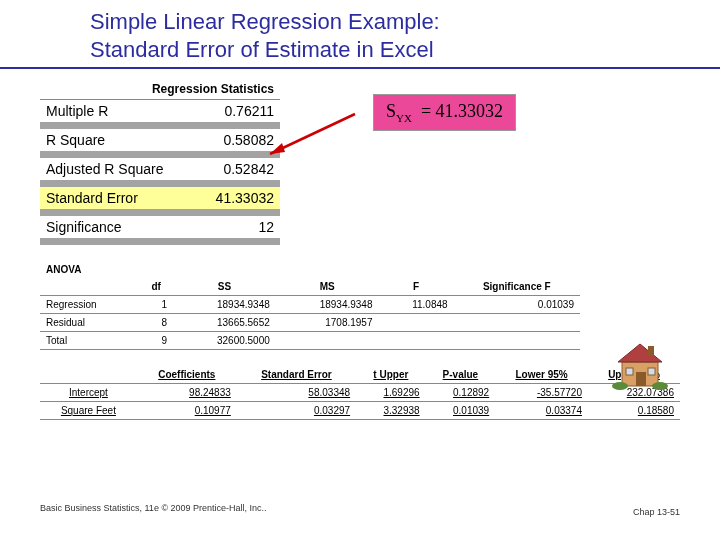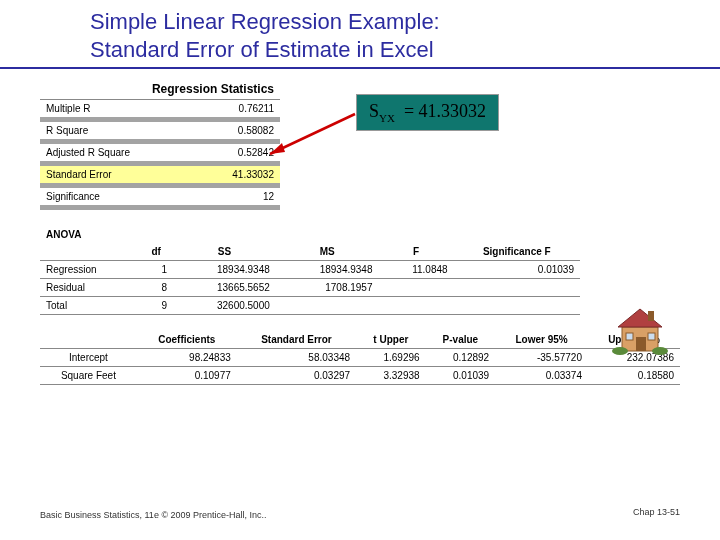--- a/index.html
+++ b/index.html
@@ -34,34 +34,34 @@
   }
   .stats-table th {
     text-align: right;
     font-weight: bold;
     border-bottom: 1px solid #888;
     padding: 3px 6px;
     font-size: 12px;
   }
   .stats-table td {
     padding: 3px 6px;
-    font-size: 10px;
-    border-bottom: 5px solid #a3a3a3;
+    font-size: 14px;
+    border-bottom: 7px solid #a3a3a3;
   }
   .stats-table td:last-child {
     text-align: right;
   }
   .highlight-row td {
     background: #ffff99;
   }
   .formula-box {
     position: absolute;
-    left: 356px;
+    left: 373px;
     top: 15px;
-    background: #0f766e;
+    background: #ec4899;
     border: 1px solid #999;
     padding: 6px 12px;
     font-size: 18px;
     font-family: "Times New Roman", serif;
   }
   .formula-box sub {
     font-size: 11px;
   }
   .arrow-svg {
     position: absolute;
@@ -96,31 +96,32 @@
   .coef-table {
     border-collapse: collapse;
     margin-top: 16px;
     width: 640px;
   }
   .coef-table th, .coef-table td {
     padding: 3px 6px;
     font-size: 10px;
     border-bottom: 1px solid #888;
     text-align: right;
+    text-decoration: underline;
   }
   .coef-table th {
     font-weight: bold;
     text-align: center;
   }
   .coef-table td:first-child {
     text-align: center;
   }
   .footer-left {
     position: absolute;
-    bottom: 20px;
+    bottom: 27px;
     left: 40px;
     font-size: 9px;
     color: #333;
   }
   .footer-right {
     position: absolute;
     bottom: 23px;
     right: 40px;
     font-size: 9px;
     color: #333;

